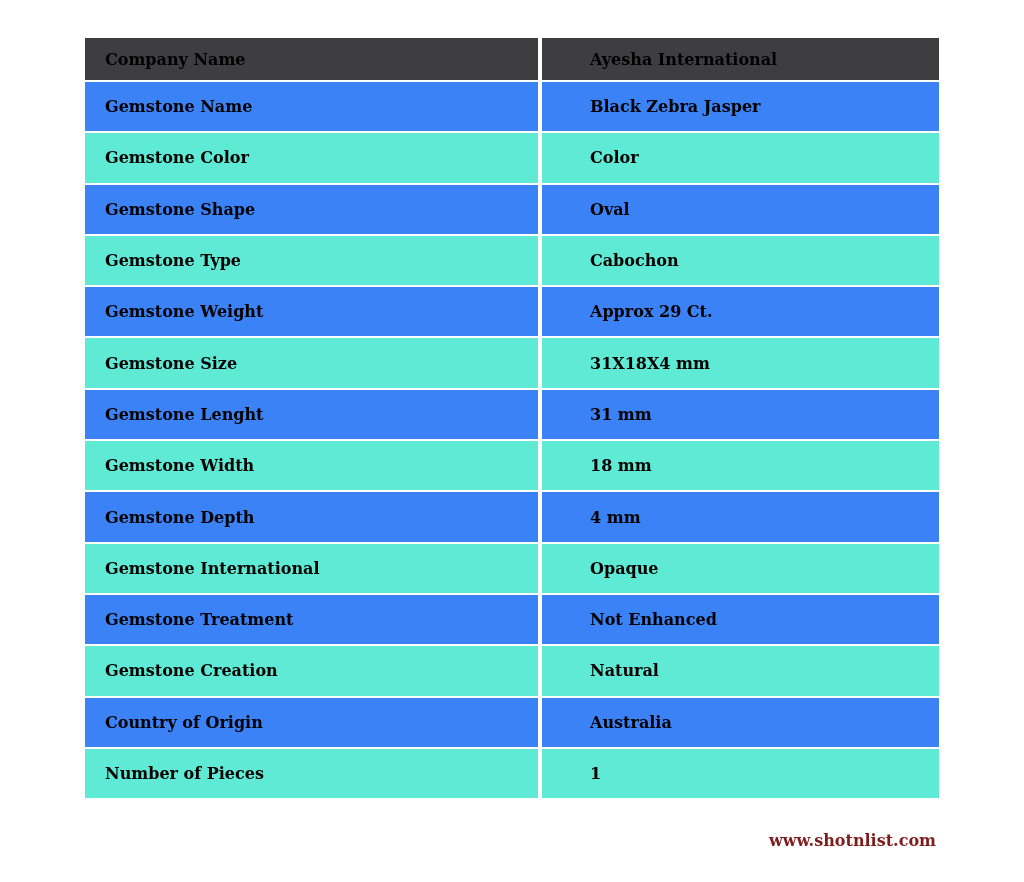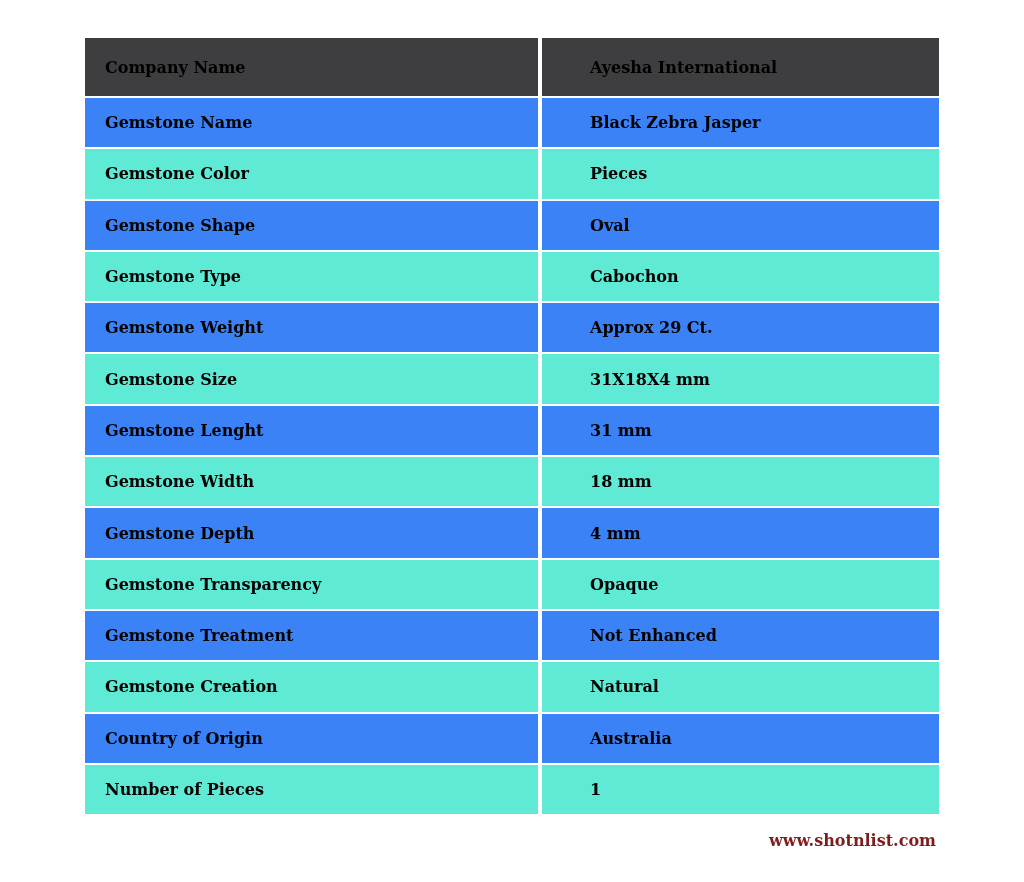--- a/index.html
+++ b/index.html
@@ -19,21 +19,21 @@
     display: flex;
     flex-direction: column;
     gap: 2px;
   }
   .row {
     display: flex;
     gap: 4px;
     height: 49.3px;
     flex: none;
   }
-  .row.header-row { height: 58px; }
+  .row.header-row { height: 42px; }
   .cell {
     box-sizing: border-box;
     display: flex;
     align-items: center;
     padding: 0 20px;
     font-weight: bold;
     font-size: 16px;
     color: #000000;
     white-space: nowrap;
     overflow: hidden;
@@ -61,21 +61,21 @@
     <div class="cell label">Company Name</div>
     <div class="cell value">Ayesha International</div>
   </div>
 
   <div class="row shaded">
     <div class="cell label">Gemstone Name</div>
     <div class="cell value">Black Zebra Jasper</div>
   </div>
   <div class="row plain">
     <div class="cell label">Gemstone Color</div>
-    <div class="cell value">Pieces</div>
+    <div class="cell value">Color</div>
   </div>
   <div class="row shaded">
     <div class="cell label">Gemstone Shape</div>
     <div class="cell value">Oval</div>
   </div>
   <div class="row plain">
     <div class="cell label">Gemstone Type</div>
     <div class="cell value">Cabochon</div>
   </div>
   <div class="row shaded">
@@ -92,21 +92,21 @@
   </div>
   <div class="row plain">
     <div class="cell label">Gemstone Width</div>
     <div class="cell value">18 mm</div>
   </div>
   <div class="row shaded">
     <div class="cell label">Gemstone Depth</div>
     <div class="cell value">4 mm</div>
   </div>
   <div class="row plain">
-    <div class="cell label">Gemstone Transparency</div>
+    <div class="cell label">Gemstone International</div>
     <div class="cell value">Opaque</div>
   </div>
   <div class="row shaded">
     <div class="cell label">Gemstone Treatment</div>
     <div class="cell value">Not Enhanced</div>
   </div>
   <div class="row plain">
     <div class="cell label">Gemstone Creation</div>
     <div class="cell value">Natural</div>
   </div>

